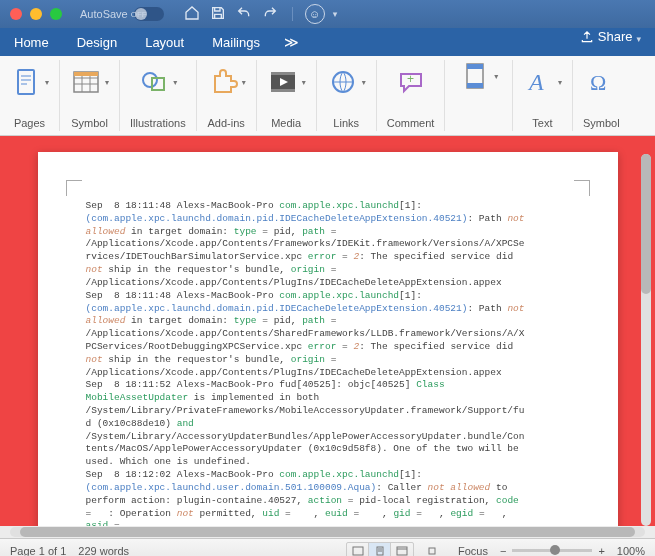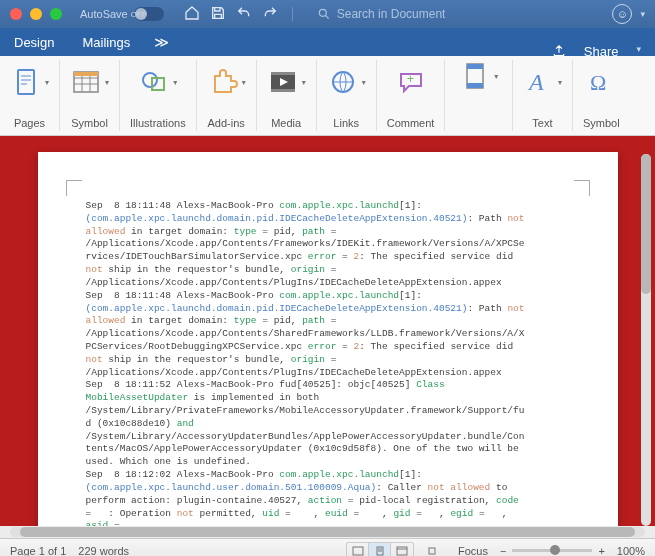--- a/index.html
+++ b/index.html
@@ -22,42 +22,42 @@
   .searchwrap input { background: transparent; border: none; color: #dfe8f3; font-size: 12px; width: 160px; outline:none;}
   .searchwrap input::placeholder { color: #acc3df; }
   .smile { width:20px; height:20px; border:1px solid #c9d6e8; border-radius:50%; display:flex; align-items:center; justify-content:center; font-size:11px; color:#dfe8f3;}
   .chev { font-size:9px; color:#c9d6e8;}
 
   
   .ribbon-tabs { height: 28px; background: #2b63a6; display: flex; align-items: stretch; color: #fff; font-size: 13px; }
   .tab { padding: 0 14px; display: flex; align-items: center; cursor: pointer; }
   .tab.active { background: #fff; color: #333; }
   .tabs-expand { padding: 0 10px; display:flex; align-items:center; font-size:14px;}
-  .share { margin-left: auto; padding: 16px 14px; display: flex; align-items: flex-start; gap:18px;}
+  .share { margin-left: auto; padding: 16px 14px; display: flex; align-items: flex-end; gap:4px;}
 
   
   .ribbon { height: 80px; background: #f8f8f8; border-bottom: 1px solid #cfcfcf; display: flex; padding: 4px 0; }
   .group { padding: 0 10px; display: flex; flex-direction: column; align-items: center; justify-content: space-between; border-right: 1px solid #e0e0e0; height: 100%; }
   .group:last-child { border-right:none;}
   .group-icon { height: 44px; display:flex; align-items:center; justify-content:center; gap:2px;}
   .group-icon svg { width: 32px; height: 32px; }
   .group-label { font-size: 11px; color: #555; text-align:center; line-height:1.1; padding-bottom:2px;}
   .dd { font-size: 8px; color:#777; margin-left:1px;}
 
   
-  .docarea { position: relative; height: 390px; background: #b91c1c; overflow: hidden; display:flex; justify-content:center; }
+  .docarea { position: relative; height: 390px; background: #ef4444; overflow: hidden; display:flex; justify-content:center; }
   .page { width: 580px; background: #fff; margin-top: 16px; box-shadow: 0 2px 8px rgba(0,0,0,0.25); padding: 48px 48px 10px 48px; position:relative; height: 500px;}
   .crop { position:absolute; width:16px; height:16px;}
   .crop.tl { top:28px; left:28px; border-left:1px solid #aaa; border-top:1px solid #aaa;}
   .crop.tr { top:28px; right:28px; border-right:1px solid #aaa; border-top:1px solid #aaa;}
   .logtxt { font-family: "Courier New", monospace; font-size: 9.5px; line-height: 1.35; color: #666; white-space: pre-wrap; word-break: break-all;}
   .lt-black { color:#444;}
   .lt-green { color:#2b9b5d;}
   .lt-blue { color:#4b7fc3;}
-  .lt-red { color:#cc8866;}
+  .lt-red { color:#cc8866;font-style:italic;}
   .vscroll { position:absolute; right:4px; top:18px; bottom:0; width:10px; display:flex; flex-direction:column; align-items:center;}
   .vscroll .track { flex:1; width:10px; background:#e0e0e0; border-radius:5px; position:relative;}
   .vscroll .thumb { position:absolute; top:0; height:140px; width:10px; background:#b8b8b8; border-radius:5px;}
 
   .hscrollbar { height: 12px; background:#ececec; display:flex; align-items:center; padding:0 10px;}
   .hscroll-track { flex:1; height:10px; background:#e0e0e0; border-radius:5px; position:relative;}
   .hscroll-thumb { position:absolute; left:10px; right:10px; height:10px; background:#b8b8b8; border-radius:5px;}
 
   
   .statusbar { height: 24px; background: linear-gradient(#f6f6f6,#e8e8e8); border-top:1px solid #c8c8c8; display:flex; align-items:center; font-size:11px; color:#555; padding:0 10px; gap:12px;}
@@ -93,33 +93,28 @@
           <path d="M4 4h13l3 3v13H4z M7 4v5h8V4 M7 20v-6h10v6" fill="none" stroke="#dfe8f3" stroke-width="2"></path>
         </svg></span>
     <span><svg viewBox="0 0 24 24">
           <path d="M9 14l-5-5 5-5M4 9h9a6 6 0 016 6v2" fill="none" stroke="#dfe8f3" stroke-width="2"></path>
         </svg></span>
     <span><svg viewBox="0 0 24 24">
           <path d="M15 14l5-5-5-5M20 9h-9a6 6 0 00-6 6v2" fill="none" stroke="#dfe8f3" stroke-width="2"></path>
         </svg></span>
     <span class="qsep"></span>
   </div>
-  <div class="searchwrap">
-    <svg width="14" height="14" viewBox="0 0 24 24">
-        <circle cx="10" cy="10" r="6" fill="none" stroke="#acc3df" stroke-width="2"></circle>
-        <path d="M15 15l5 5" stroke="#acc3df" stroke-width="2"></path>
-      </svg>
-    <input placeholder="Search in Document" style="">
-  </div>
   <div class="smile">☺</div>
   <span class="chev">▾</span>
 </div>
 
 <div class="ribbon-tabs">
+  <div class="tab">Home</div>
   <div class="tab">Design</div>
+  <div class="tab">Layout</div>
   <div class="tab">Mailings</div>
   <div class="tabs-expand">≫</div>
   <div class="share">
     <svg width="14" height="14" viewBox="0 0 24 24">
         <path d="M12 3v12M7 8l5-5 5 5M4 17v3h16v-3" fill="none" stroke="#fff" stroke-width="2"></path>
       </svg>
     <span>Share</span>
     <span class="chev">▾</span>
   </div>
 </div>

